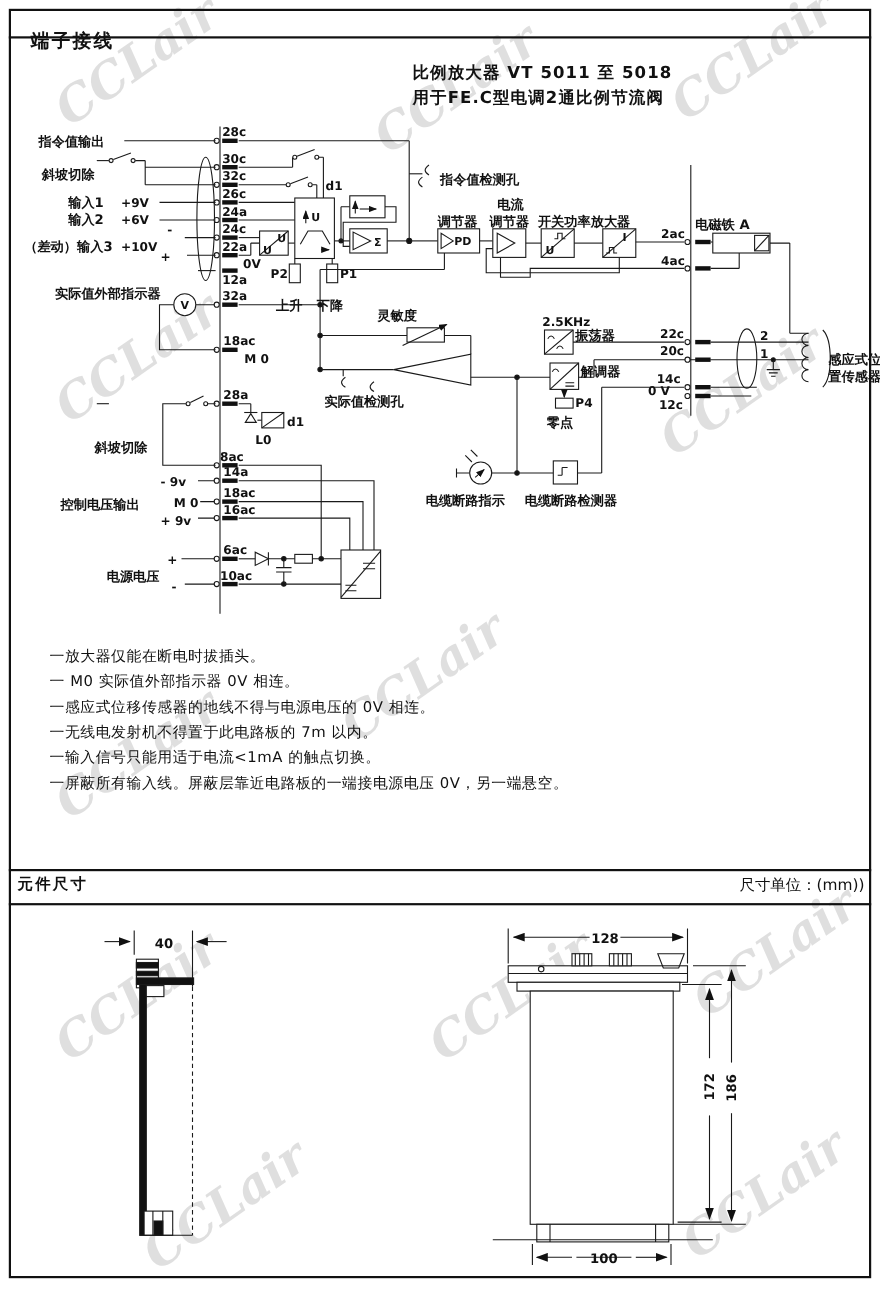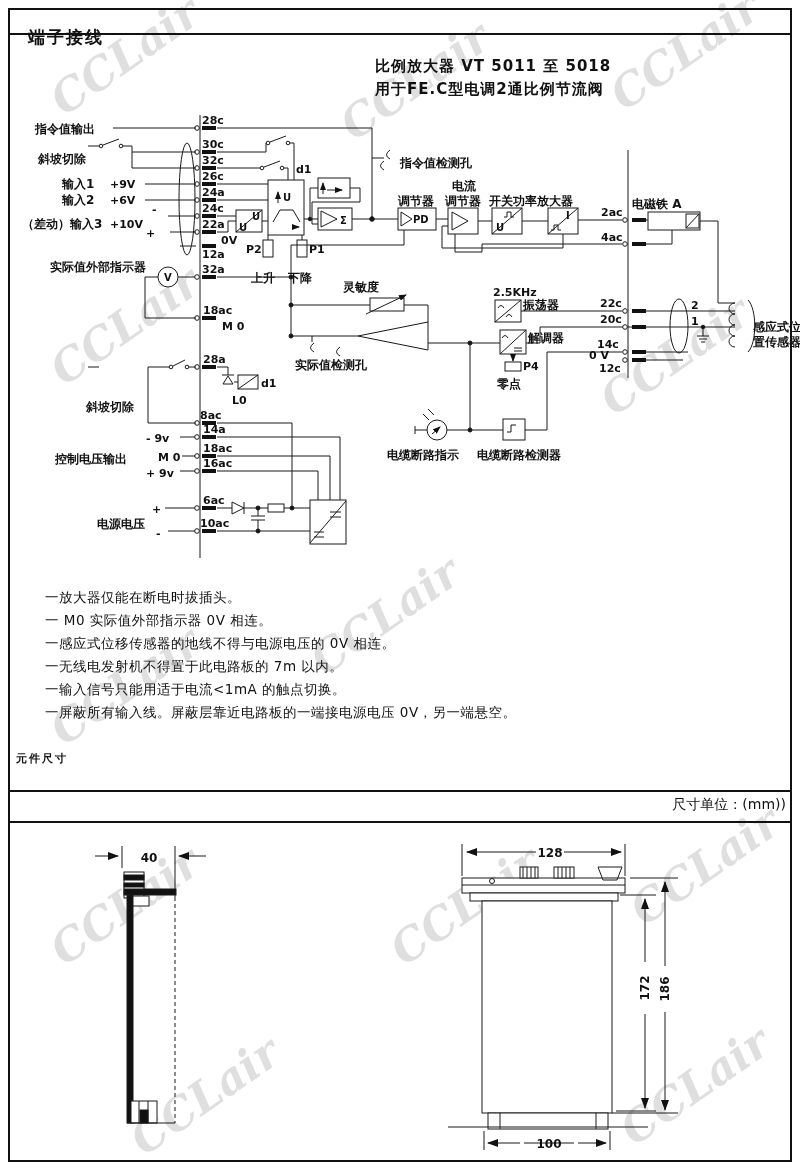--- a/index.html
+++ b/index.html
@@ -40,21 +40,21 @@
 <div class="abs wm" style="left:620px;top:840px">CCLair</div>
 <div class="abs wm" style="left:120px;top:1070px">CCLair</div>
 <div class="abs wm" style="left:610px;top:1060px">CCLair</div>
 
 <div class="abs page-border"></div>
 <div class="abs hdiv" style="top:33px"></div>
 <div class="abs hdiv" style="top:790px"></div>
 <div class="abs hdiv" style="top:821px"></div>
 
 <div class="abs sec-title" style="left:28px;top:26px">端子接线</div>
-<div class="abs sec-title" style="left:16px;top:751px;font-size:11px">元件尺寸</div>
+<div class="abs sec-title" style="left:16px;top:795px;font-size:14px">元件尺寸</div>
 <div class="abs unit-label" style="right:14px;top:796px">尺寸单位：(mm))</div>
 
 <div class="abs diag-title" style="left:375px;top:55px">
   <div>比例放大器  VT  5011 至 5018</div>
   <div>用于FE.C型电调2通比例节流阀</div>
 </div>
 
 <div class="abs notes" style="left:45px;top:586px;width:720px">
   <div>一放大器仅能在断电时拔插头。</div>
   <div>一 M0 实际值外部指示器 0V 相连。</div>

